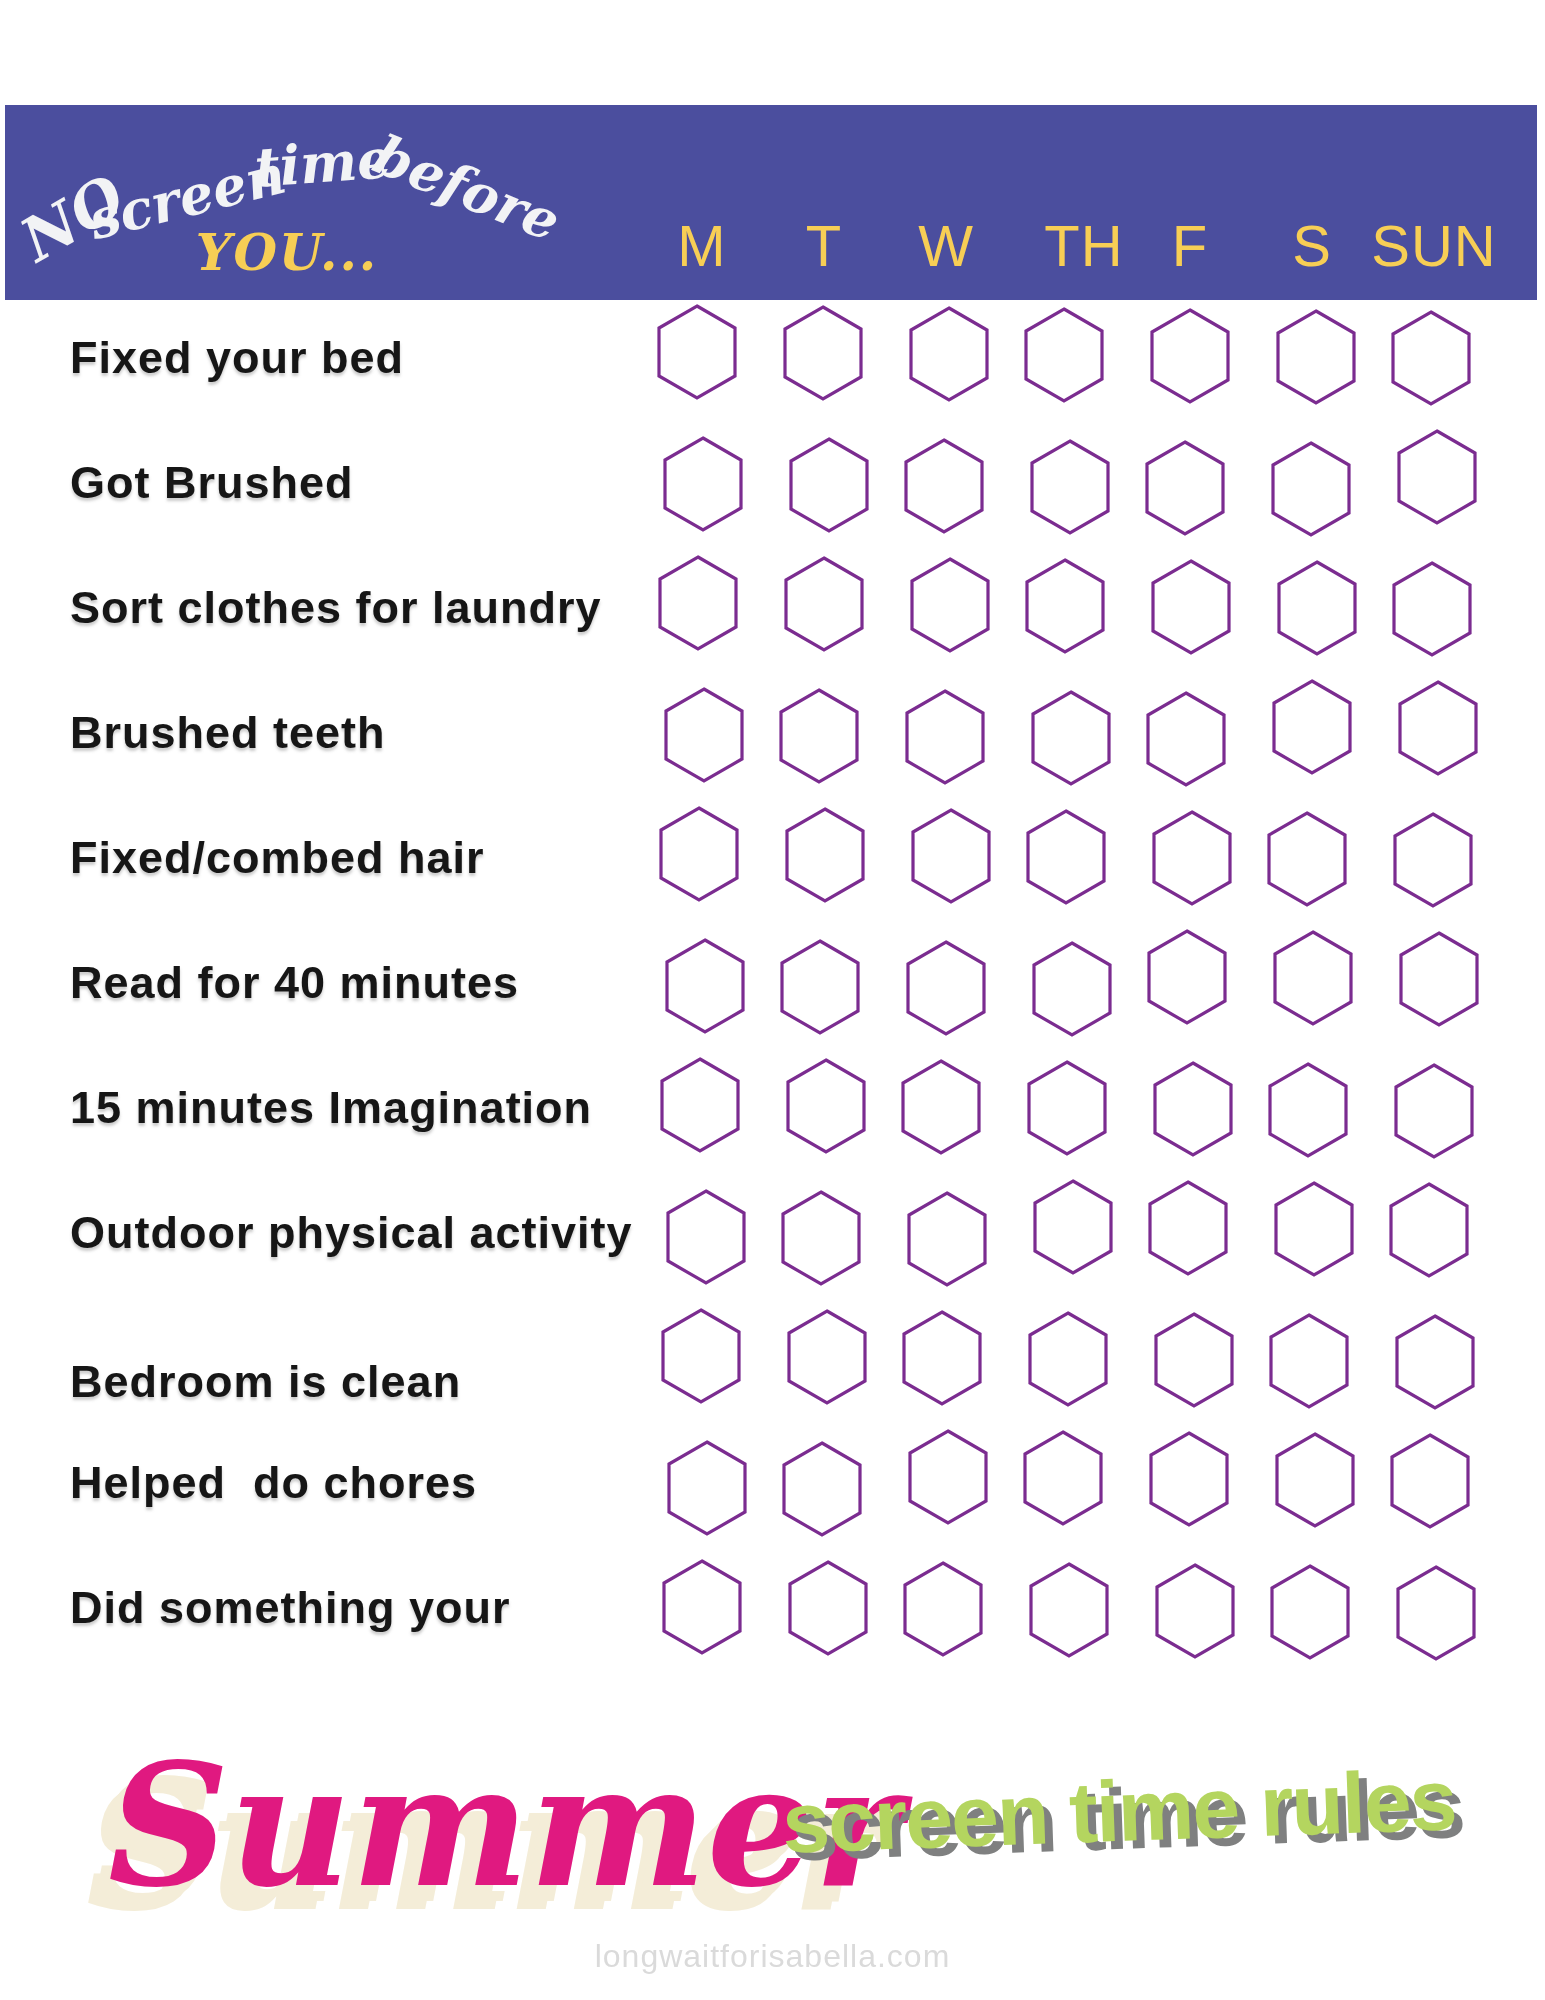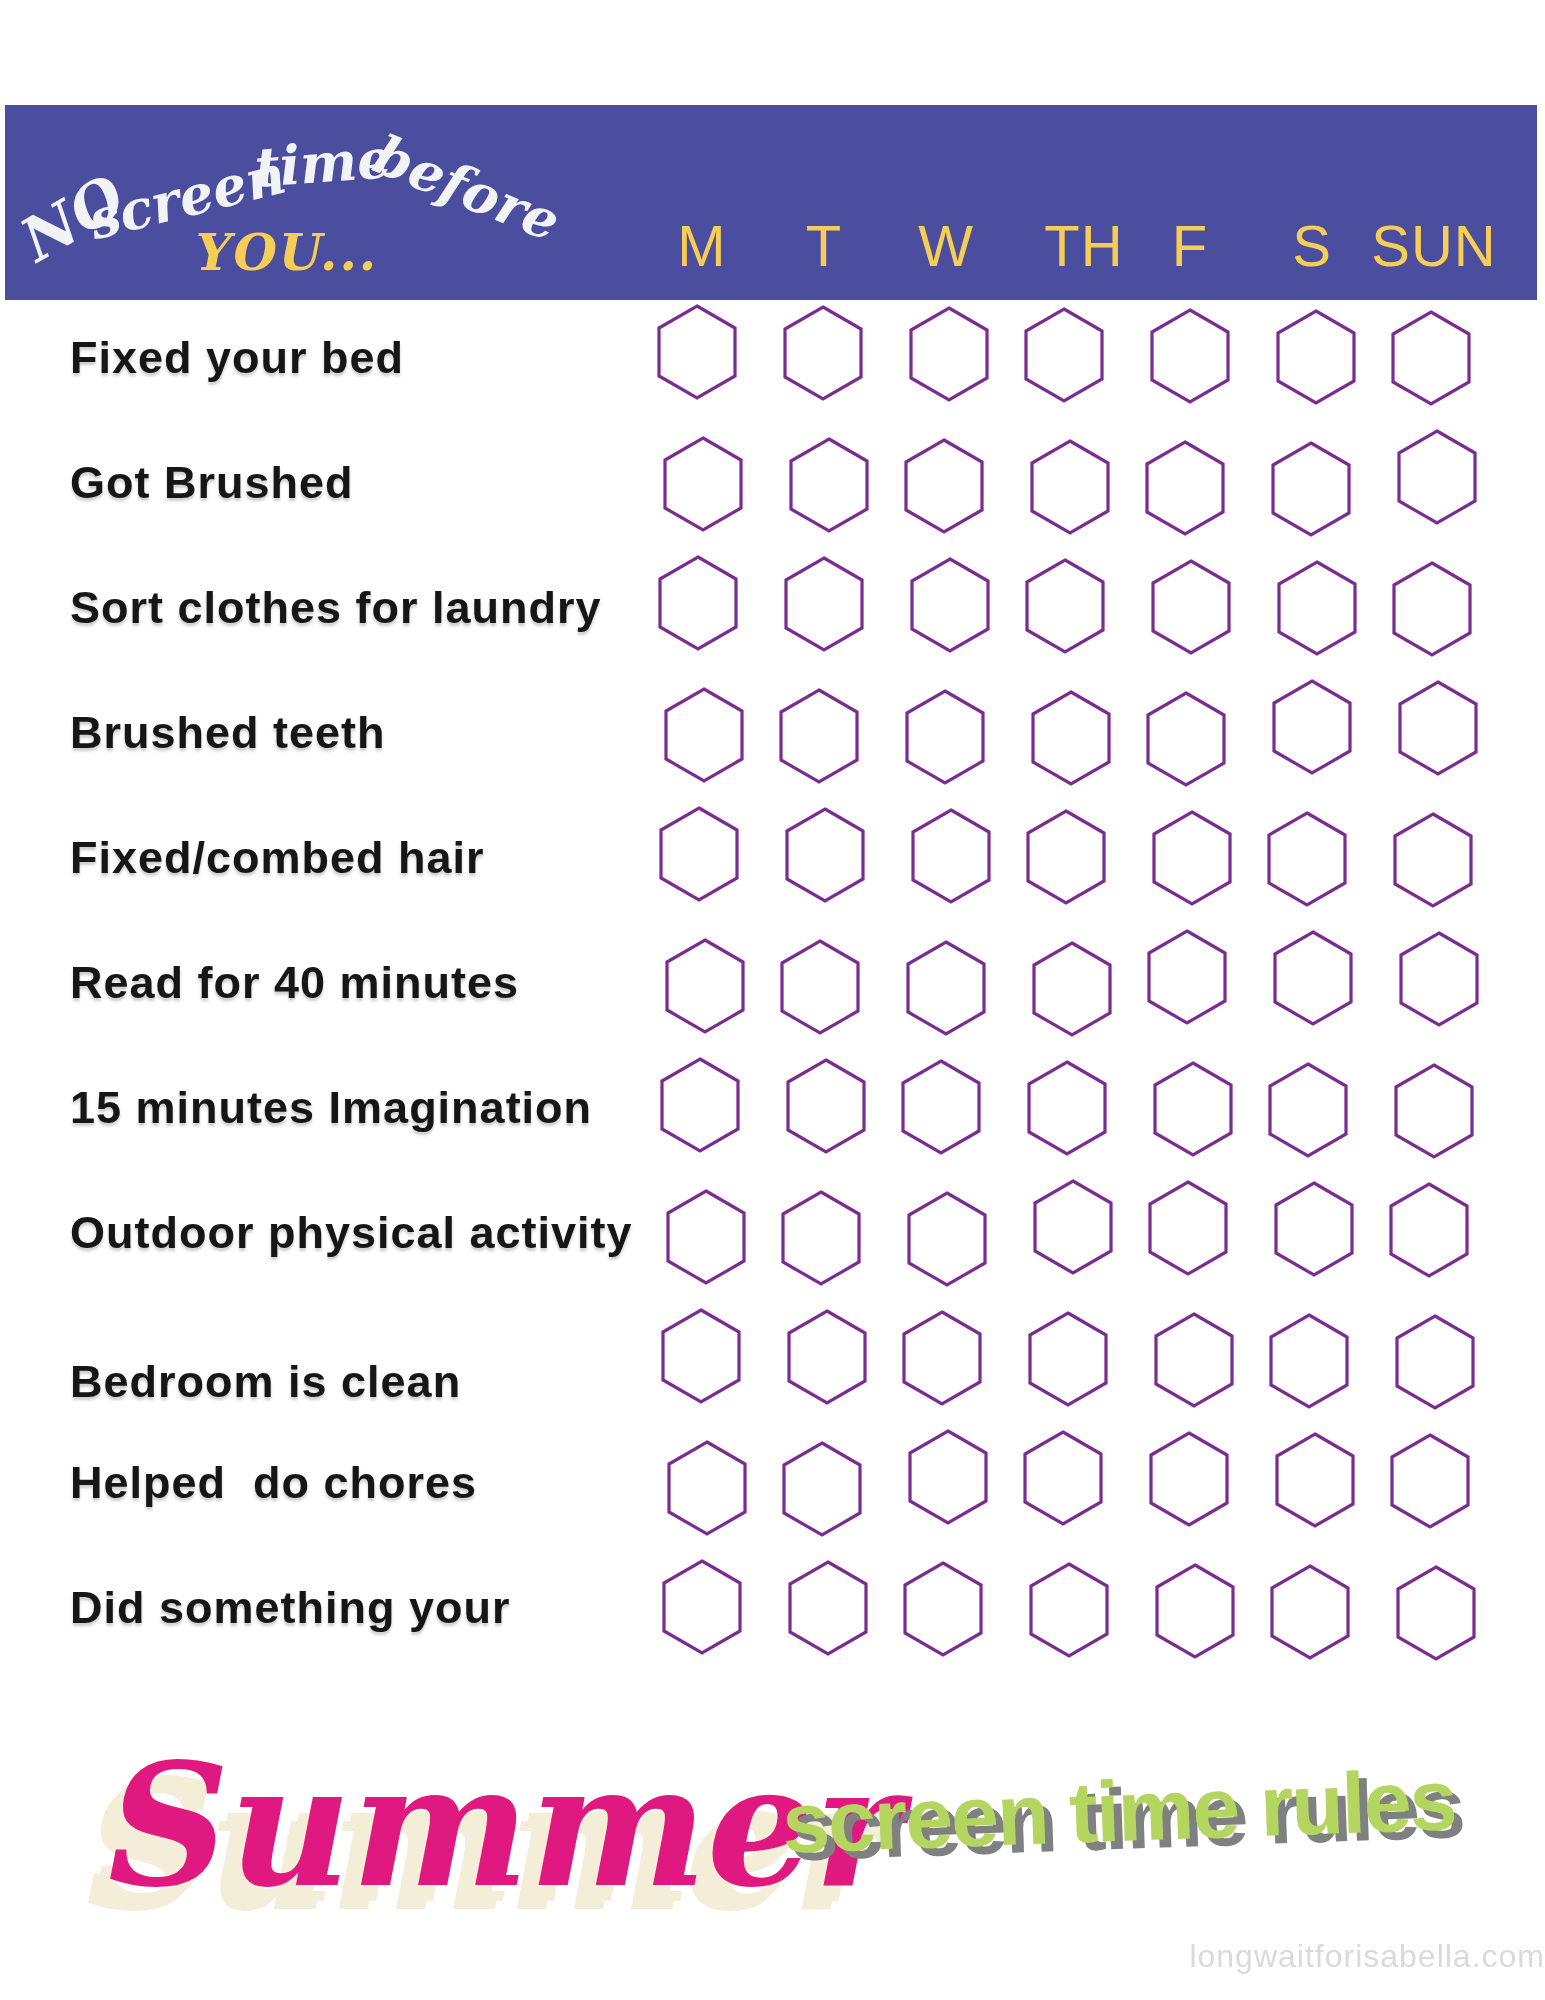--- a/index.html
+++ b/index.html
@@ -80,21 +80,21 @@
     position:absolute;left:782px;top:1768px;
     font-size:86px;line-height:1;font-weight:700;
     letter-spacing:-2px;
     color:var(--green);
     transform:rotate(-2deg);
     text-shadow:8px 8px 0 var(--gsh);
     white-space:nowrap;
   }
   .site{
     position:absolute;left:0;right:0;top:1938px;
-    text-align:right;
+    text-align:center;
     font-size:32px;letter-spacing:1px;
     color:var(--fgray);
   }
 </style>
 </head>
 <body>
 
 <div class="page">
 
   <div class="band">

